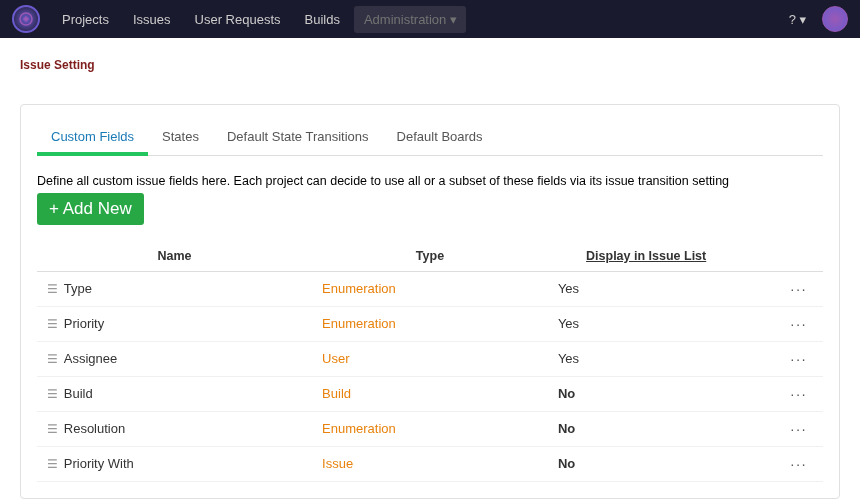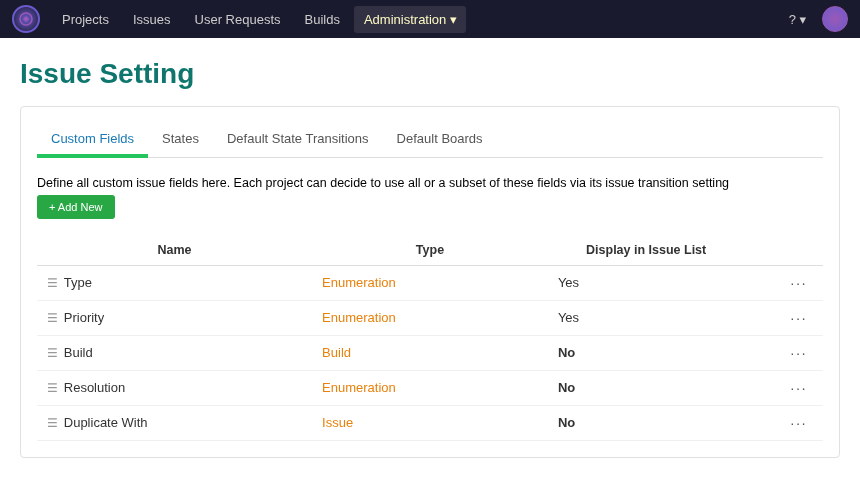--- a/index.html
+++ b/index.html
@@ -28,21 +28,21 @@
       padding: 6px 10px;
       cursor: pointer;
       font-size: 13px;
       border-radius: 3px;
       white-space: nowrap;
     }
     .nav-item.active {
       color: #fff;
       background: rgba(255,255,255,0.1);
     }
-    .nav-item.admin { color: #fef9c3; }
+    .nav-item.admin { color: #737373; }
     .topnav-spacer { flex: 1; }
     .topnav-right {
       display: flex; align-items: center; gap: 8px;
     }
     .nav-icon-btn {
       color: #ccc; cursor: pointer; font-size: 13px;
       padding: 4px 8px;
       display: flex; align-items: center; gap: 2px;
     }
     .user-avatar {
@@ -51,24 +51,24 @@
       border-radius: 50%;
       border: 1px solid #9b59b6;
       cursor: pointer;
     }
 
     
     .page-content {
       padding: 20px 20px 20px 20px;
     }
     .page-title {
-      font-size: 28px;
+      font-size: 12px;
       font-weight: 600;
-      color: #0f766e;
-      margin-bottom: 16px;
+      color: #7f1d1d;
+      margin-bottom: 32px;
     }
 
     
     .tabs {
       display: flex;
       border-bottom: 1px solid #ddd;
       margin-bottom: 16px;
     }
     .tab {
       padding: 8px 14px;
@@ -91,21 +91,21 @@
       margin-bottom: 2px;
       line-height: 1.5;
     }
 
     
     .btn-add {
       background: #28a745;
       color: #fff;
       border: none;
       padding: 6px 12px;
-      font-size: 11px;
+      font-size: 17px;
       border-radius: 3px;
       cursor: pointer;
       margin-bottom: 16px;
       display: inline-flex;
       align-items: center;
       gap: 4px;
     }
 
     
     .data-table {
@@ -145,21 +145,21 @@
     .more-btn {
       color: #555;
       cursor: pointer;
       font-size: 14px;
       letter-spacing: 1px;
       padding: 2px 6px;
     }
 
     .col-name { width: 35%; }
     .col-type { width: 30%; }
-    .col-display { width: 25%; }
+    .col-display { width: 25%; text-decoration: underline; }
     .col-actions { width: 10%; text-align: right; }
 
     .content-wrapper {
       border: 1px solid #e0e0e0;
       border-radius: 4px;
       padding: 16px;
     }
   </style>
 </head>
 <body>
@@ -225,33 +225,39 @@
             <td><span class="display-yes">Yes</span></td>
             <td class="col-actions"><span class="more-btn">···</span></td>
           </tr>
           <tr>
             <td><span class="drag-icon">☰</span><span class="field-name">Priority</span></td>
             <td><span class="field-type-link">Enumeration</span></td>
             <td><span class="display-yes">Yes</span></td>
             <td class="col-actions"><span class="more-btn">···</span></td>
           </tr>
           <tr>
+            <td><span class="drag-icon">☰</span><span class="field-name">Assignee</span></td>
+            <td><span class="field-type-link">User</span></td>
+            <td><span class="display-yes">Yes</span></td>
+            <td class="col-actions"><span class="more-btn">···</span></td>
+          </tr>
+          <tr>
             <td><span class="drag-icon">☰</span><span class="field-name">Build</span></td>
             <td><span class="field-type-link">Build</span></td>
             <td><span class="display-no">No</span></td>
             <td class="col-actions"><span class="more-btn">···</span></td>
           </tr>
           <tr>
             <td><span class="drag-icon">☰</span><span class="field-name">Resolution</span></td>
             <td><span class="field-type-link">Enumeration</span></td>
             <td><span class="display-no">No</span></td>
             <td class="col-actions"><span class="more-btn">···</span></td>
           </tr>
           <tr>
-            <td><span class="drag-icon">☰</span><span class="field-name">Duplicate With</span></td>
+            <td><span class="drag-icon">☰</span><span class="field-name">Priority With</span></td>
             <td><span class="field-type-link">Issue</span></td>
             <td><span class="display-no">No</span></td>
             <td class="col-actions"><span class="more-btn">···</span></td>
           </tr>
         </tbody>
     </table>
   </div>
 </div>
 
 </body></html>

